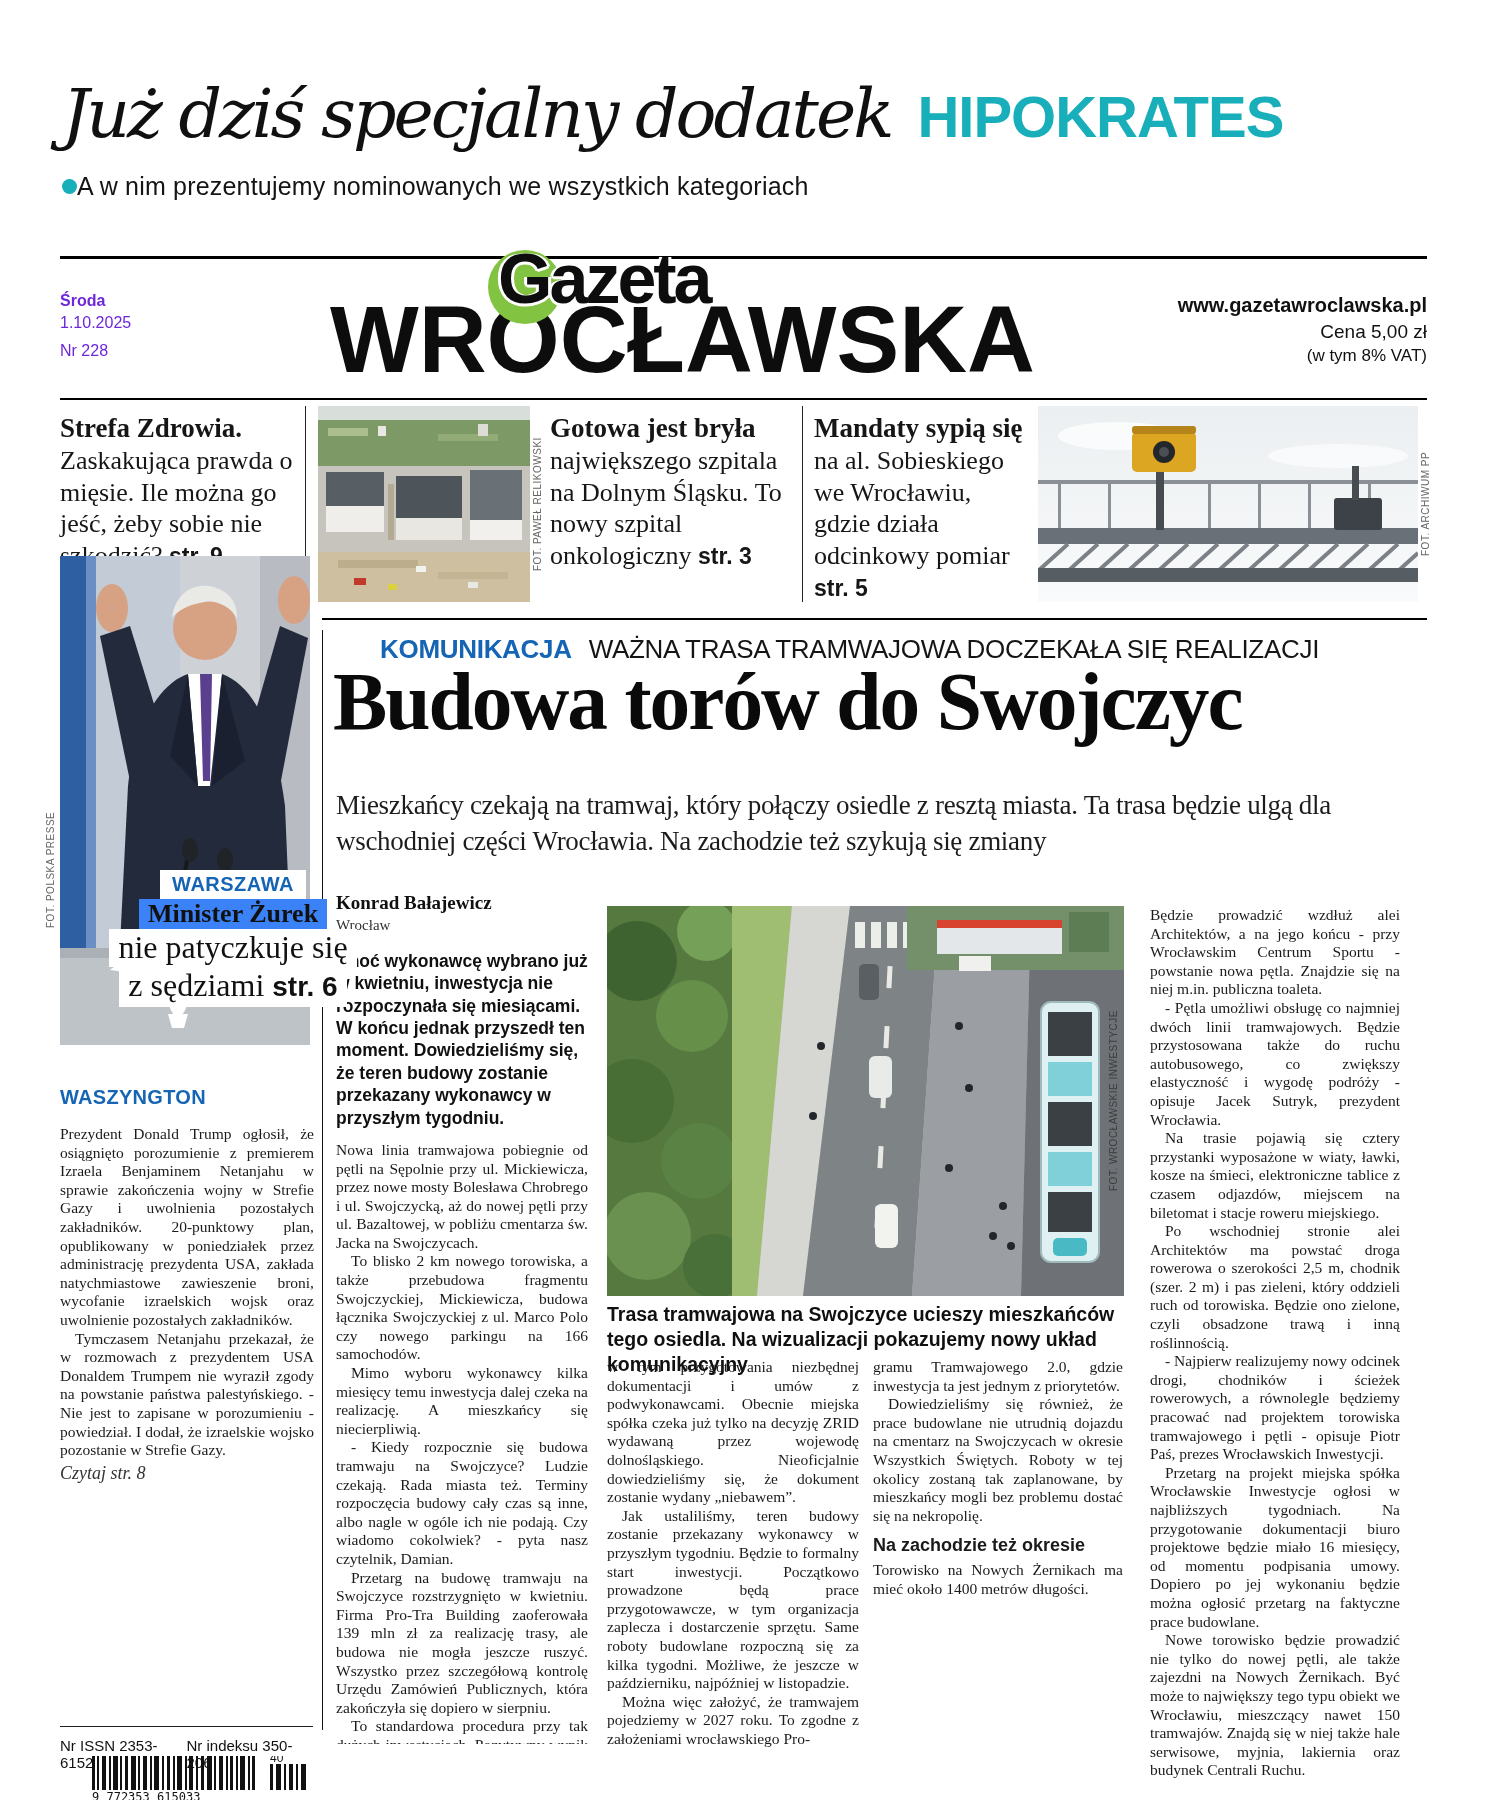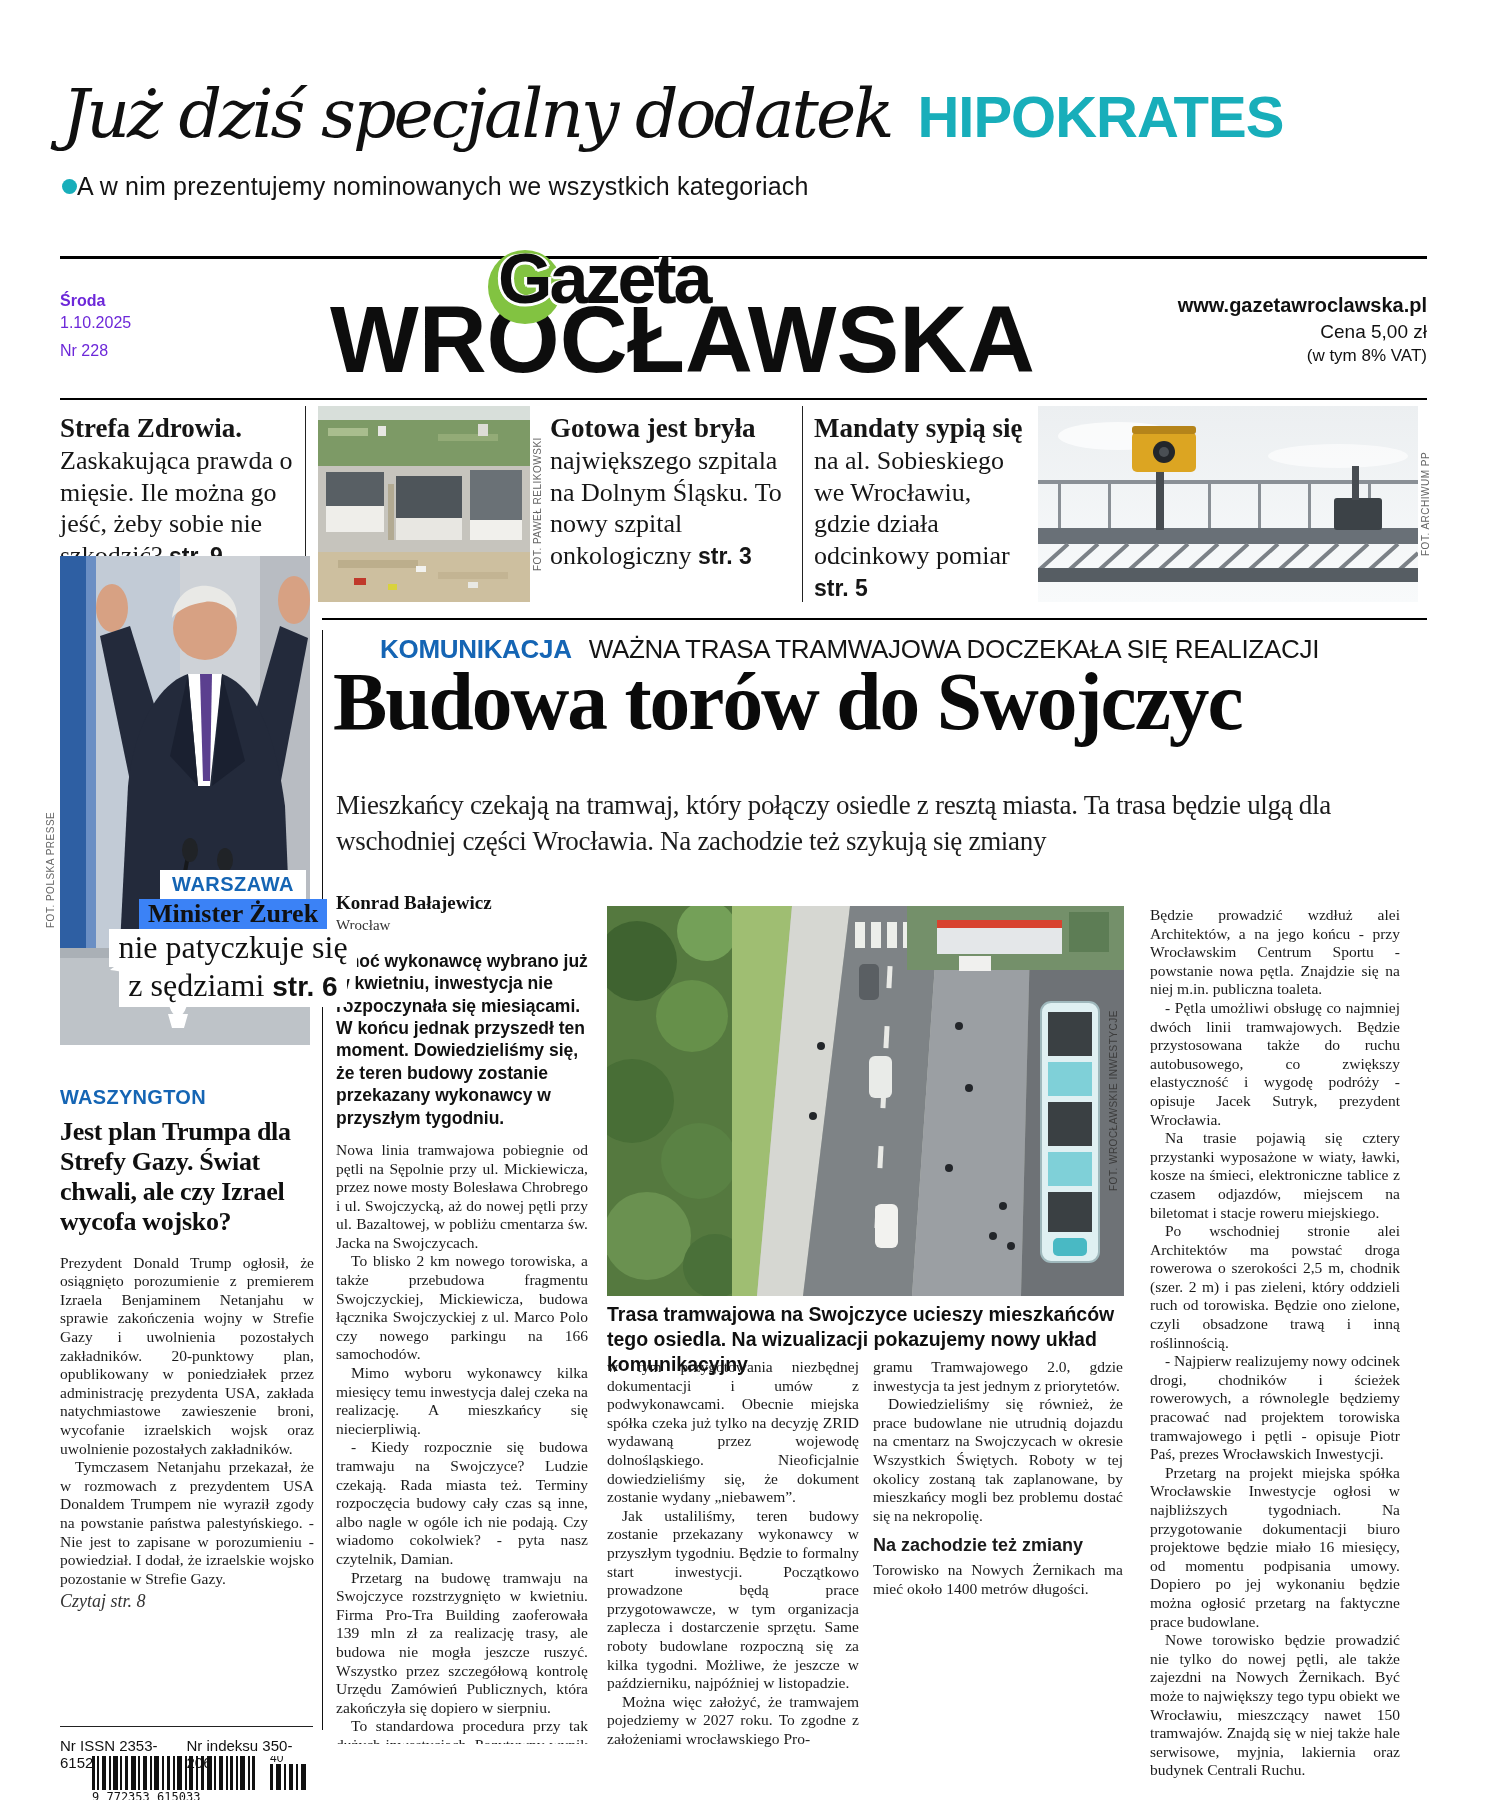--- a/index.html
+++ b/index.html
@@ -252,21 +252,20 @@
 
   <div class="warsaw-stack">
     <span class="warsaw-kicker">WARSZAWA</span>
     <span class="warsaw-l1">Minister Żurek</span>
     <span class="warsaw-l2">nie patyczkuje się</span>
     <span class="warsaw-l3"><span>z sędziami</span> <span class="pg">str. 6</span></span>
   </div>
 
   <div class="washington">
     <div class="wash-kicker">WASZYNGTON</div>
-    <div class="wash-head">Jest plan Trumpa dla Strefy Gazy. Świat chwali, ale czy Izrael wycofa wojsko?</div>
     <div class="bodytext wash-body">
       <p>Prezydent Donald Trump ogłosił, że osiągnięto porozumienie z premierem Izraela Benjaminem Netanjahu w sprawie zakończenia wojny w Strefie Gazy i uwolnienia pozostałych zakładników. 20-punktowy plan, opublikowany w poniedziałek przez administrację prezydenta USA, zakłada natychmiastowe zawieszenie broni, wycofanie izraelskich wojsk oraz uwolnienie pozostałych zakładników.</p>
       <p>Tymczasem Netanjahu przekazał, że w rozmowach z prezydentem USA Donaldem Trumpem nie wyraził zgody na powstanie państwa palestyńskiego. - Nie jest to zapisane w porozumieniu - powiedział. I dodał, że izraelskie wojsko pozostanie w Strefie Gazy.</p>
     </div>
     <div class="wash-more">Czytaj str. 8</div>
   </div>
 
   <div class="issn-rule"></div>
   <div class="issn-row">
     <span>Nr ISSN 2353-6152</span>
@@ -414,21 +413,21 @@
 
   <div class="col col2 bodytext">
     <p>w tym przygotowania niezbędnej dokumentacji i umów z podwykonawcami. Obecnie miejska spółka czeka już tylko na decyzję ZRID wydawaną przez wojewodę dolnośląskiego. Nieoficjalnie dowiedzieliśmy się, że dokument zostanie wydany „niebawem”.</p>
     <p>Jak ustaliliśmy, teren budowy zostanie przekazany wykonawcy w przyszłym tygodniu. Będzie to formalny start inwestycji. Początkowo prowadzone będą prace przygotowawcze, w tym organizacja zaplecza i dostarczenie sprzętu. Same roboty budowlane rozpoczną się za kilka tygodni. Możliwe, że jeszcze w październiku, najpóźniej w listopadzie.</p>
     <p>Można więc założyć, że tramwajem pojedziemy w 2027 roku. To zgodne z założeniami wrocławskiego Pro-</p>
   </div>
 
   <div class="col col3 bodytext">
     <p>gramu Tramwajowego 2.0, gdzie inwestycja ta jest jednym z priorytetów.</p>
     <p>Dowiedzieliśmy się również, że prace budowlane nie utrudnią dojazdu na cmentarz na Swojczycach w okresie Wszystkich Świętych. Roboty w tej okolicy zostaną tak zaplanowane, by mieszkańcy mogli bez problemu dostać się na nekropolię.</p>
-    <div class="subhead">Na zachodzie też zmiany</div>
+    <div class="subhead">Na zachodzie też okresie</div>
     <p>Torowisko na Nowych Żernikach ma mieć około 1400 metrów długości.</p>
   </div>
 
   <div class="col col4 bodytext">
     <p>Będzie prowadzić wzdłuż alei Architektów, a na jego końcu - przy Wrocławskim Centrum Sportu - powstanie nowa pętla. Znajdzie się na niej m.in. publiczna toaleta.</p>
     <p>- Pętla umożliwi obsługę co najmniej dwóch linii tramwajowych. Będzie przystosowana także do ruchu autobusowego, co zwiększy elastyczność i wygodę podróży - opisuje Jacek Sutryk, prezydent Wrocławia.</p>
     <p>Na trasie pojawią się cztery przystanki wyposażone w wiaty, ławki, kosze na śmieci, elektroniczne tablice z czasem odjazdów, miejscem na biletomat i stacje roweru miejskiego.</p>
     <p>Po wschodniej stronie alei Architektów ma powstać droga rowerowa o szerokości 2,5 m, chodnik (szer. 2 m) i pas zieleni, który oddzieli ruch od torowiska. Będzie ono zielone, czyli obsadzone trawą i inną roślinnością.</p>
     <p>- Najpierw realizujemy nowy odcinek drogi, chodników i ścieżek rowerowych, a równolegle będziemy pracować nad projektem torowiska tramwajowego i pętli - opisuje Piotr Paś, prezes Wrocławskich Inwestycji.</p>
     <p>Przetarg na projekt miejska spółka Wrocławskie Inwestycje ogłosi w najbliższych tygodniach. Na przygotowanie dokumentacji biuro projektowe będzie miało 16 miesięcy, od momentu podpisania umowy. Dopiero po jej wykonaniu będzie można ogłosić przetarg na faktyczne prace budowlane.</p>

